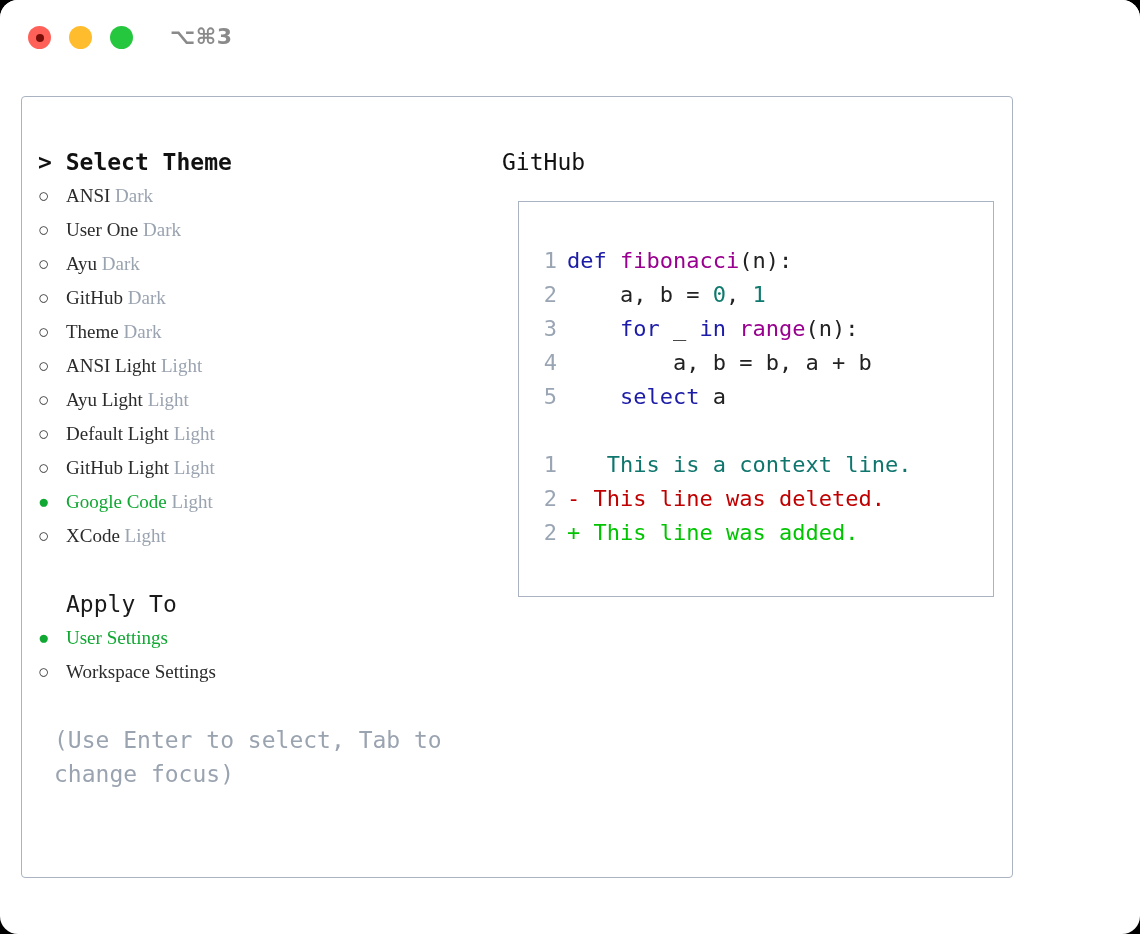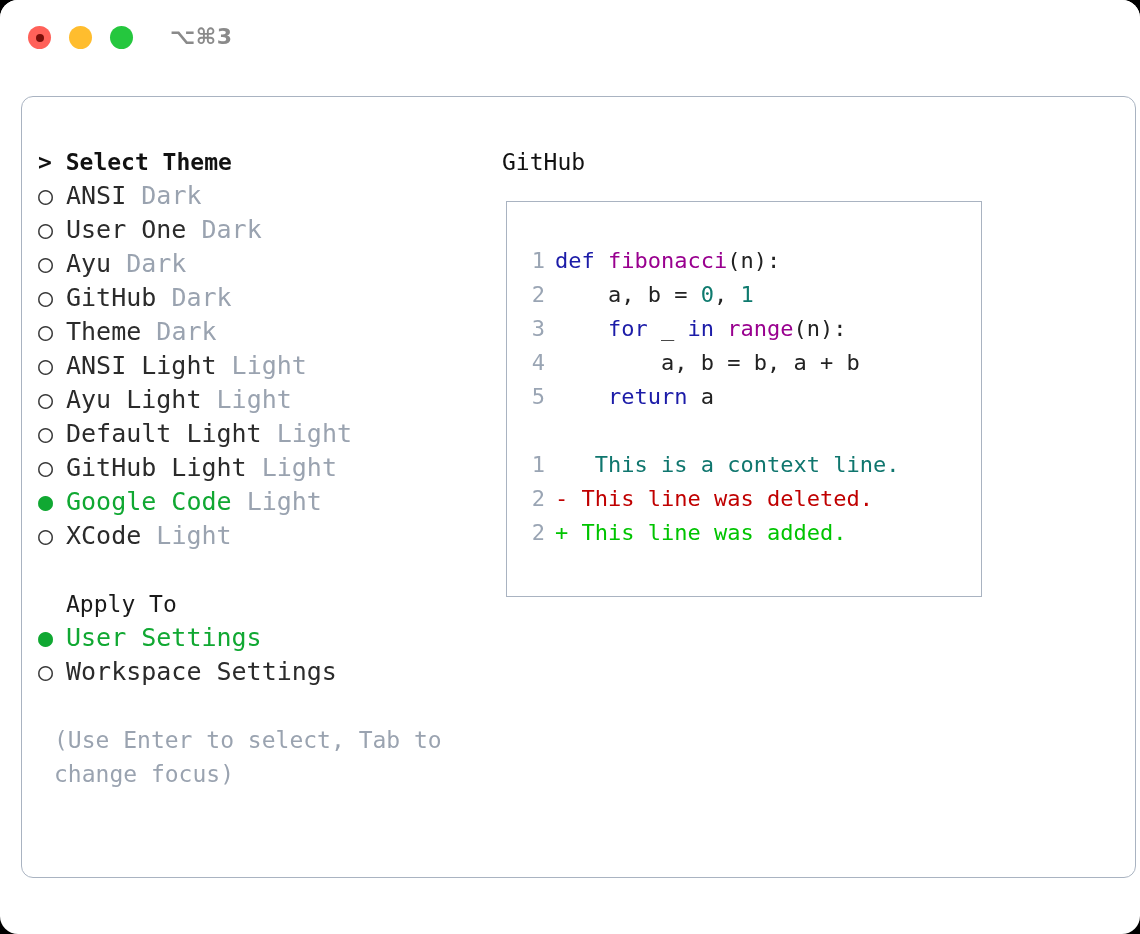--- a/index.html
+++ b/index.html
@@ -72,24 +72,24 @@
     color: #8a8a8a;
     letter-spacing: 0.5px;
     font-family: "DejaVu Sans", "Liberation Sans", sans-serif;
   }
 
   
   .panel {
     position: absolute;
     left: 21px;
     top: 96px;
-    width: 1115px;
+    width: 992px;
     height: 782px;
     border: 1.5px solid #a9b3c1;
-    border-radius: 12px;
+    border-radius: 4px;
     box-sizing: border-box;
     background: #ffffff;
   }
 
   .panel-inner {
     position: absolute;
     left: 0; top: 0;
     width: 100%; height: 100%;
   }
 
@@ -112,25 +112,26 @@
 
   .section-header {
     font-size: 23px;
     line-height: 34px;
     color: #1a1a1a;
     white-space: pre;
     padding-left: 28px;
   }
 
   .opt-row {
-    font-size: 25px;
+    font-size: 19px;
     line-height: 34px;
     white-space: pre;
     color: #2b2b2b;
     display: block;
+    font-family: Liberation Serif, serif;
   }
   .opt-row .bullet {
     display: inline-block;
     width: 28px;
     color: #3a3a3a;
   }
   .opt-row.selected .bullet { color: #10a832; }
   .opt-row.selected .opt-label { color: #10a832; }
   .opt-row .opt-label { color: #2b2b2b; }
   .opt-row .opt-suffix { color: #9aa3b0; }
@@ -158,21 +159,21 @@
 
   .preview-title {
     font-size: 23px;
     line-height: 34px;
     color: #111111;
     padding-left: 0px;
   }
 
   .preview-box {
     margin-top: 22px;
-    margin-left: 4px;
+    margin-left: 16px;
     width: 476px;
     height: 396px;
     border: 1.5px solid #a9b3c1;
     box-sizing: border-box;
     background: #ffffff;
     position: relative;
   }
 
   .code-area {
     position: absolute;
@@ -257,21 +258,21 @@
       <div class="right-col">
         <div class="preview-title">GitHub</div>
 
         <div class="preview-box">
           <div class="code-area">
             <div id="code-lines">
                 <div class="code-line"><span class="ln">1</span><span class="tok-kw">def</span><span class="tok-pl"> </span><span class="tok-fn">fibonacci</span><span class="tok-pl">(n):</span></div>
                 <div class="code-line"><span class="ln">2</span><span class="tok-pl">    a, b = </span><span class="tok-num">0</span><span class="tok-pl">, </span><span class="tok-num">1</span></div>
                 <div class="code-line"><span class="ln">3</span><span class="tok-pl">    </span><span class="tok-kw">for</span><span class="tok-pl"> _ </span><span class="tok-kw">in</span><span class="tok-pl"> </span><span class="tok-fn">range</span><span class="tok-pl">(n):</span></div>
                 <div class="code-line"><span class="ln">4</span><span class="tok-pl">        a, b = b, a + b</span></div>
-                <div class="code-line"><span class="ln">5</span><span class="tok-pl">    </span><span class="tok-kw">return</span><span class="tok-pl"> a</span></div>
+                <div class="code-line"><span class="ln">5</span><span class="tok-pl">    </span><span class="tok-kw">select</span><span class="tok-pl"> a</span></div>
               </div>
             <div id="diff-lines" class="diff-block">
                 <div class="code-line"><span class="ln">1</span><span class="diff-ctx"> </span><span class="diff-ctx">  This is a context line.</span></div>
                 <div class="code-line"><span class="ln">2</span><span class="diff-del">-</span><span class="diff-del"> This line was deleted.</span></div>
                 <div class="code-line"><span class="ln">2</span><span class="diff-add">+</span><span class="diff-add"> This line was added.</span></div>
               </div>
           </div>
         </div>
       </div>
 

